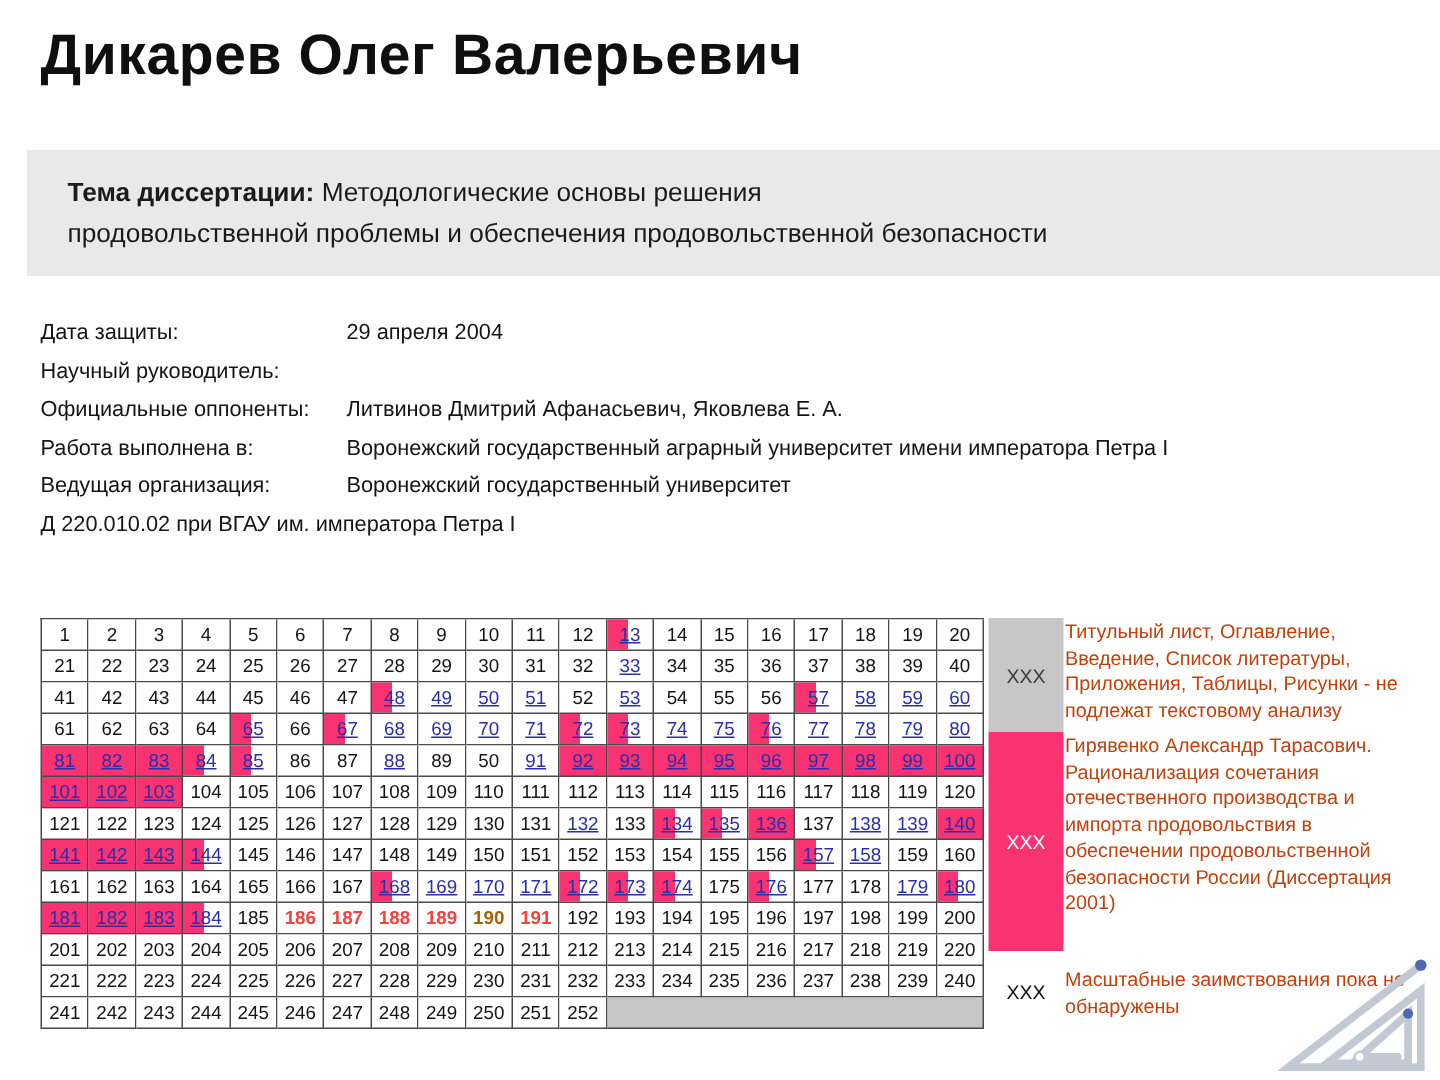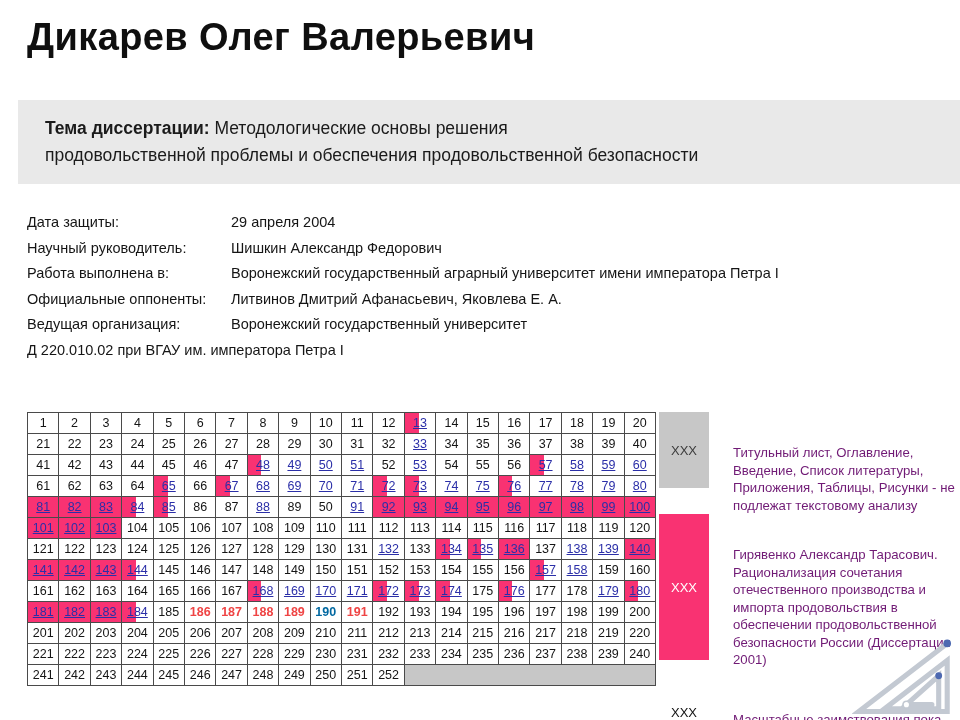--- a/index.html
+++ b/index.html
@@ -29,31 +29,31 @@
   .grid{position:absolute;left:27px;top:412px;width:629px;display:grid;
         grid-template-columns:repeat(20,1fr);grid-auto-rows:21px;
         border-top:1px solid #4a4a4a;border-left:1px solid #4a4a4a;
         font-size:12.5px;box-sizing:border-box;}
   .cell{border-right:1px solid #4a4a4a;border-bottom:1px solid #4a4a4a;
         display:flex;align-items:center;justify-content:center;background:#fff;color:#151515;}
   .cell.link,.cell.pink,.cell.pink_partial{color:var(--link);text-decoration:underline;cursor:pointer;}
   .cell.pink{background:var(--pink);}
   .cell.pink_partial{background:linear-gradient(to right,var(--pink) 45%,#fff 45%);}
   .cell.bold{font-weight:700;color:#ef4444;}
-  .cell.bold_link{font-weight:700;color:#0369a1;cursor:pointer;}
+  .cell.bold_link{font-weight:700;color:#a16207;cursor:pointer;}
   .cell.filler{background:var(--gray-box);}
 
   .legend{position:absolute;left:659px;top:412px;width:296px;}
   .legend-item{display:flex;align-items:flex-start;}
   .legend-item.none{align-items:center;margin-top:10px;}
   .legend-box{flex:0 0 50px;display:flex;align-items:center;justify-content:center;font-size:13px;}
   .legend-box.gray{background:var(--gray-box);color:#3c3c3c;height:76px;}
   .legend-box.pink{background:var(--pink);color:#fff;height:146px;}
   .legend-box.none{background:transparent;color:#111;height:34px;}
-  .legend-text{padding-left:24px;font-size:13.2px;line-height:1.33;color:#701a75;margin-top:32px;}
+  .legend-text{padding-left:1px;font-size:13.2px;line-height:1.33;color:#c2410c;}
 
   .logo{position:absolute;right:6px;bottom:2px;width:102px;height:82px;}
 </style>
 </head>
 <body>
 
 <div class="page">
 
   <h1 class="title">Дикарев Олег Валерьевич</h1>
 
@@ -62,29 +62,28 @@
 продовольственной проблемы и обеспечения продовольственной безопасности</span></p>
   </div>
 
   <div class="meta">
       <div class="meta-row">
         <div class="meta-label">Дата защиты:</div>
         <div class="meta-value">29 апреля 2004</div>
       </div>
       <div class="meta-row">
         <div class="meta-label">Научный руководитель:</div>
-        <div class="meta-value">Шишкин Александр Федорович</div>
+      </div>
+      <div class="meta-row">
+        <div class="meta-label">Официальные оппоненты:</div>
+        <div class="meta-value">Литвинов Дмитрий Афанасьевич, Яковлева Е. А.</div>
       </div>
       <div class="meta-row">
         <div class="meta-label">Работа выполнена в:</div>
         <div class="meta-value">Воронежский государственный аграрный университет имени императора Петра I</div>
-      </div>
-      <div class="meta-row">
-        <div class="meta-label">Официальные оппоненты:</div>
-        <div class="meta-value">Литвинов Дмитрий Афанасьевич, Яковлева Е. А.</div>
       </div>
       <div class="meta-row">
         <div class="meta-label">Ведущая организация:</div>
         <div class="meta-value">Воронежский государственный университет</div>
       </div>
       <div class="meta-row">
         <div class="meta-value">Д 220.010.02 при ВГАУ им. императора Петра I</div>
       </div>
     </div>
 

